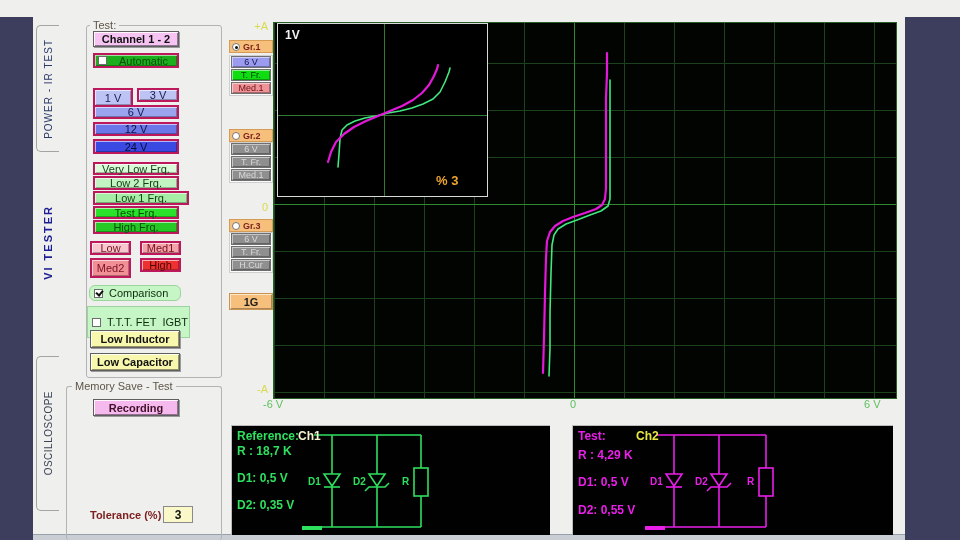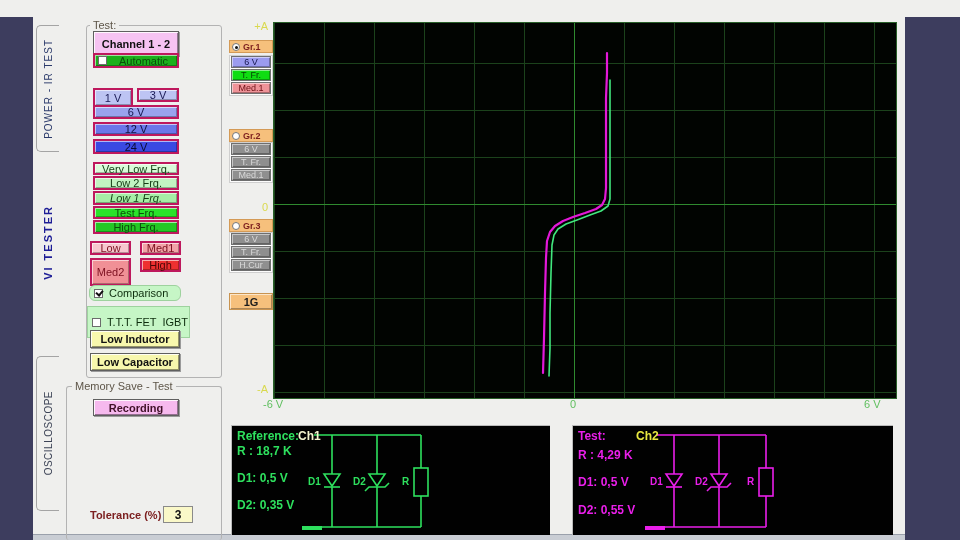--- a/index.html
+++ b/index.html
@@ -123,21 +123,21 @@
   <div class="vtab t2">
       <span>VI TESTER</span>
     </div>
   <div class="vtab t3">
       <span>OSCILLOSCOPE</span>
     </div>
 
   <div class="groupbox gb-test"></div>
   <div class="gb-label test">Test:</div>
 
-  <div class="btn big" style="left:93px;top:31px;width:86px;height:25px;background:#f6c3f2;color:#111;">
+  <div class="btn big" style="left:93px;top:31px;width:86px;height:16px;background:#f6c3f2;color:#111;">
       <span>Channel 1 - 2</span>
     </div>
 
   <div class="btn" style="left:93px;top:53px;width:86px;height:15px;background:#1caf1c;color:#0a4d0a;justify-content:flex-start;">
     <span class="chk" style="margin-left:3px;"></span>
     <span style="margin-left:12px;">Automatic</span>
   </div>
 
   <div class="btn" style="left:93px;top:88px;width:40px;height:19px;background:#bdc4f3;color:#1a1a55;">
       <span>1 V</span>
@@ -154,37 +154,37 @@
   <div class="btn" style="left:93px;top:139px;width:86px;height:15px;background:#3a49e2;color:#0b0b33;">
       <span>24 V</span>
     </div>
 
   <div class="btn" style="left:93px;top:162px;width:86px;height:13px;background:#d9fad9;color:#143d14;">
       <span>Very Low Frq.</span>
     </div>
   <div class="btn" style="left:93px;top:176px;width:86px;height:14px;background:#c2f3c2;color:#143d14;">
       <span>Low 2 Frq.</span>
     </div>
-  <div class="btn" style="left:93px;top:191px;width:86px;height:14px;background:#a6eda6;color:#143d14;font-style:italic;">
+  <div class="btn" style="left:93px;top:191px;width:96px;height:14px;background:#a6eda6;color:#143d14;">
       <span>Low 1 Frq.</span>
     </div>
   <div class="btn" style="left:93px;top:206px;width:86px;height:13px;background:#2ae22a;color:#0b4d0b;">
       <span>Test Frq.</span>
     </div>
   <div class="btn" style="left:93px;top:220px;width:86px;height:14px;background:#25c825;color:#0b4d0b;">
       <span>High Frq.</span>
     </div>
 
   <div class="btn" style="left:90px;top:241px;width:41px;height:14px;background:#f7c6ce;color:#7c1020;">
       <span>Low</span>
     </div>
   <div class="btn" style="left:140px;top:241px;width:41px;height:14px;background:#f2a2a8;color:#7c1020;">
       <span>Med1</span>
     </div>
-  <div class="btn" style="left:90px;top:258px;width:41px;height:28px;background:#f09096;color:#7c1020;">
+  <div class="btn" style="left:90px;top:258px;width:41px;height:20px;background:#f09096;color:#7c1020;">
       <span>Med2</span>
     </div>
   <div class="btn" style="left:140px;top:258px;width:41px;height:14px;background:#ee3030;color:#4d0808;">
       <span>High</span>
     </div>
 
   <div class="chkrow" style="left:89px;top:285px;width:92px;height:16px;border-radius:6px;">
     <span class="chk checked"></span>
     <span>Comparison</span>
   </div>
@@ -266,20 +266,30 @@
   <div class="ylab" style="left:252px;top:383px;">-A</div>
 
   <div class="graph">
     <div class="axis-v"></div>
     <div class="axis-h"></div>
     <svg class="curves-svg" width="622" height="375" viewBox="0 0 622 375">
       <polyline fill="none" stroke-linejoin="round" stroke-linecap="round" points="275,353 276,325 276,290 277,250 278,222 280,212 284,206 292,201 303,197 316,192 327,188 334,183 336,176 336,155 336,125 336,95 336,57" stroke="#41e87e" stroke-width="1.6"></polyline>
       <polyline fill="none" stroke-linejoin="round" stroke-linecap="round" points="269,350 270,315 271,270 272,235 273,218 276,209 281,203 289,198 299,194 311,190 322,186 328,182 331,176 332,165 332,140 332,110 332,75 333,50 333,30" stroke="#e318d8" stroke-width="2.2"></polyline>
     </svg>
 
+    <div class="inset">
+      <div class="icross-v"></div>
+      <div class="icross-h"></div>
+      <svg width="209" height="172" viewBox="0 0 209 172" style="position:absolute;left:0;top:0;">
+        <polyline fill="none" stroke-linejoin="round" stroke-linecap="round" points="60,143 61,130 62,115 64,106 69,101 77,97 87,94 98,92 110,89 122,87 134,84 145,80 155,75 162,68 167,58 171,48 172,44" stroke="#41e87e" stroke-width="1.6"></polyline>
+        <polyline fill="none" stroke-linejoin="round" stroke-linecap="round" points="50,138 53,128 58,118 66,110 76,103 88,97 100,92 112,87 124,82 135,76 144,69 151,61 156,52 159,45 160,41" stroke="#e318d8" stroke-width="2.2"></polyline>
+      </svg>
+      <div class="inset-scale">1V</div>
+      <div class="inset-tol">% 3</div>
+    </div>
   </div>
 
 
   <div class="xlab" style="left:263px;">-6 V</div>
   <div class="xlab" style="left:570px;">0</div>
   <div class="xlab" style="left:864px;">6 V</div>
 
   <div class="ckt ref">
     <svg width="319" height="110" viewBox="0 0 319 110">
       <g fill="none" stroke-width="1.6" stroke="#2ee05e">

